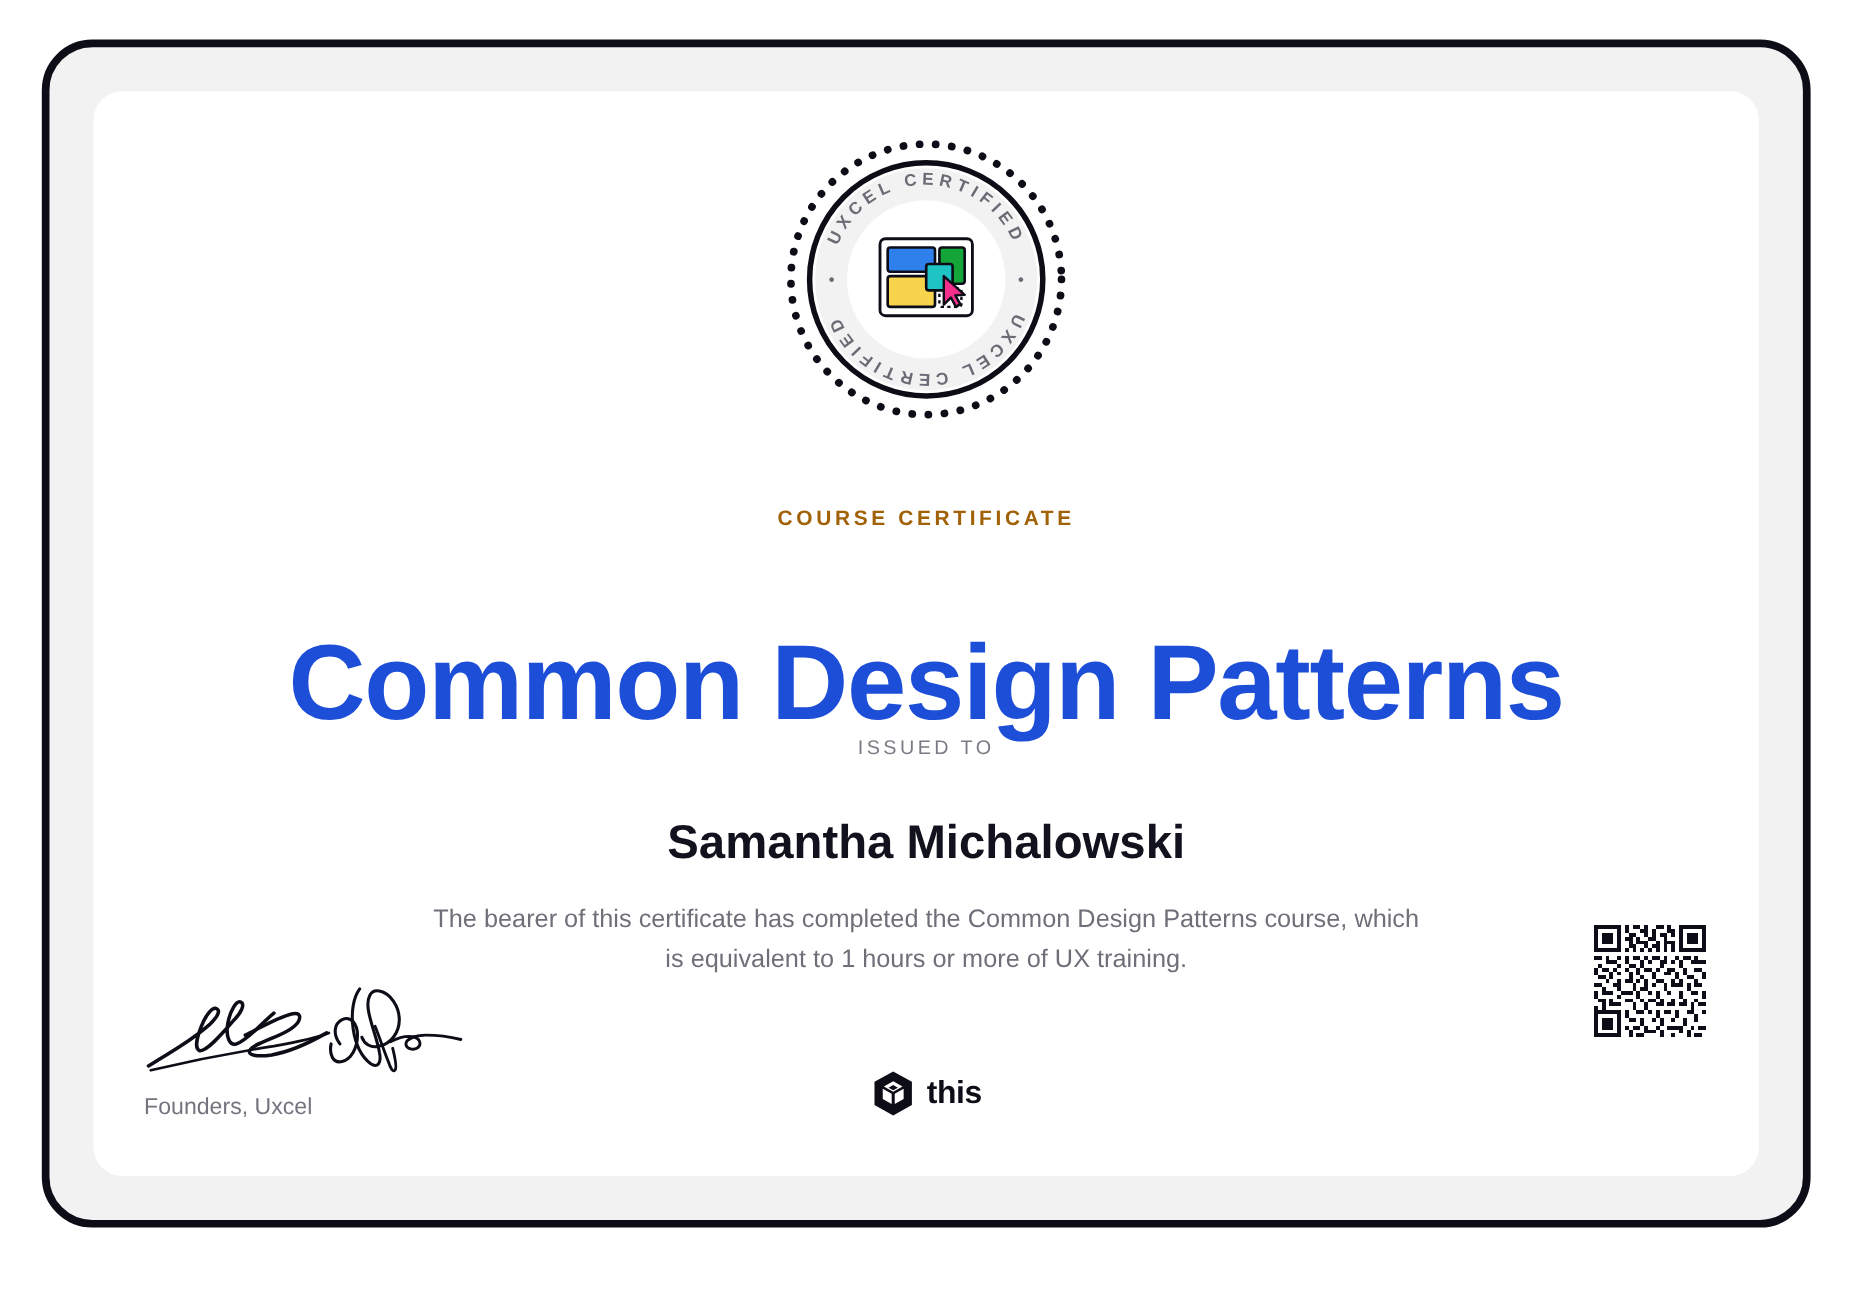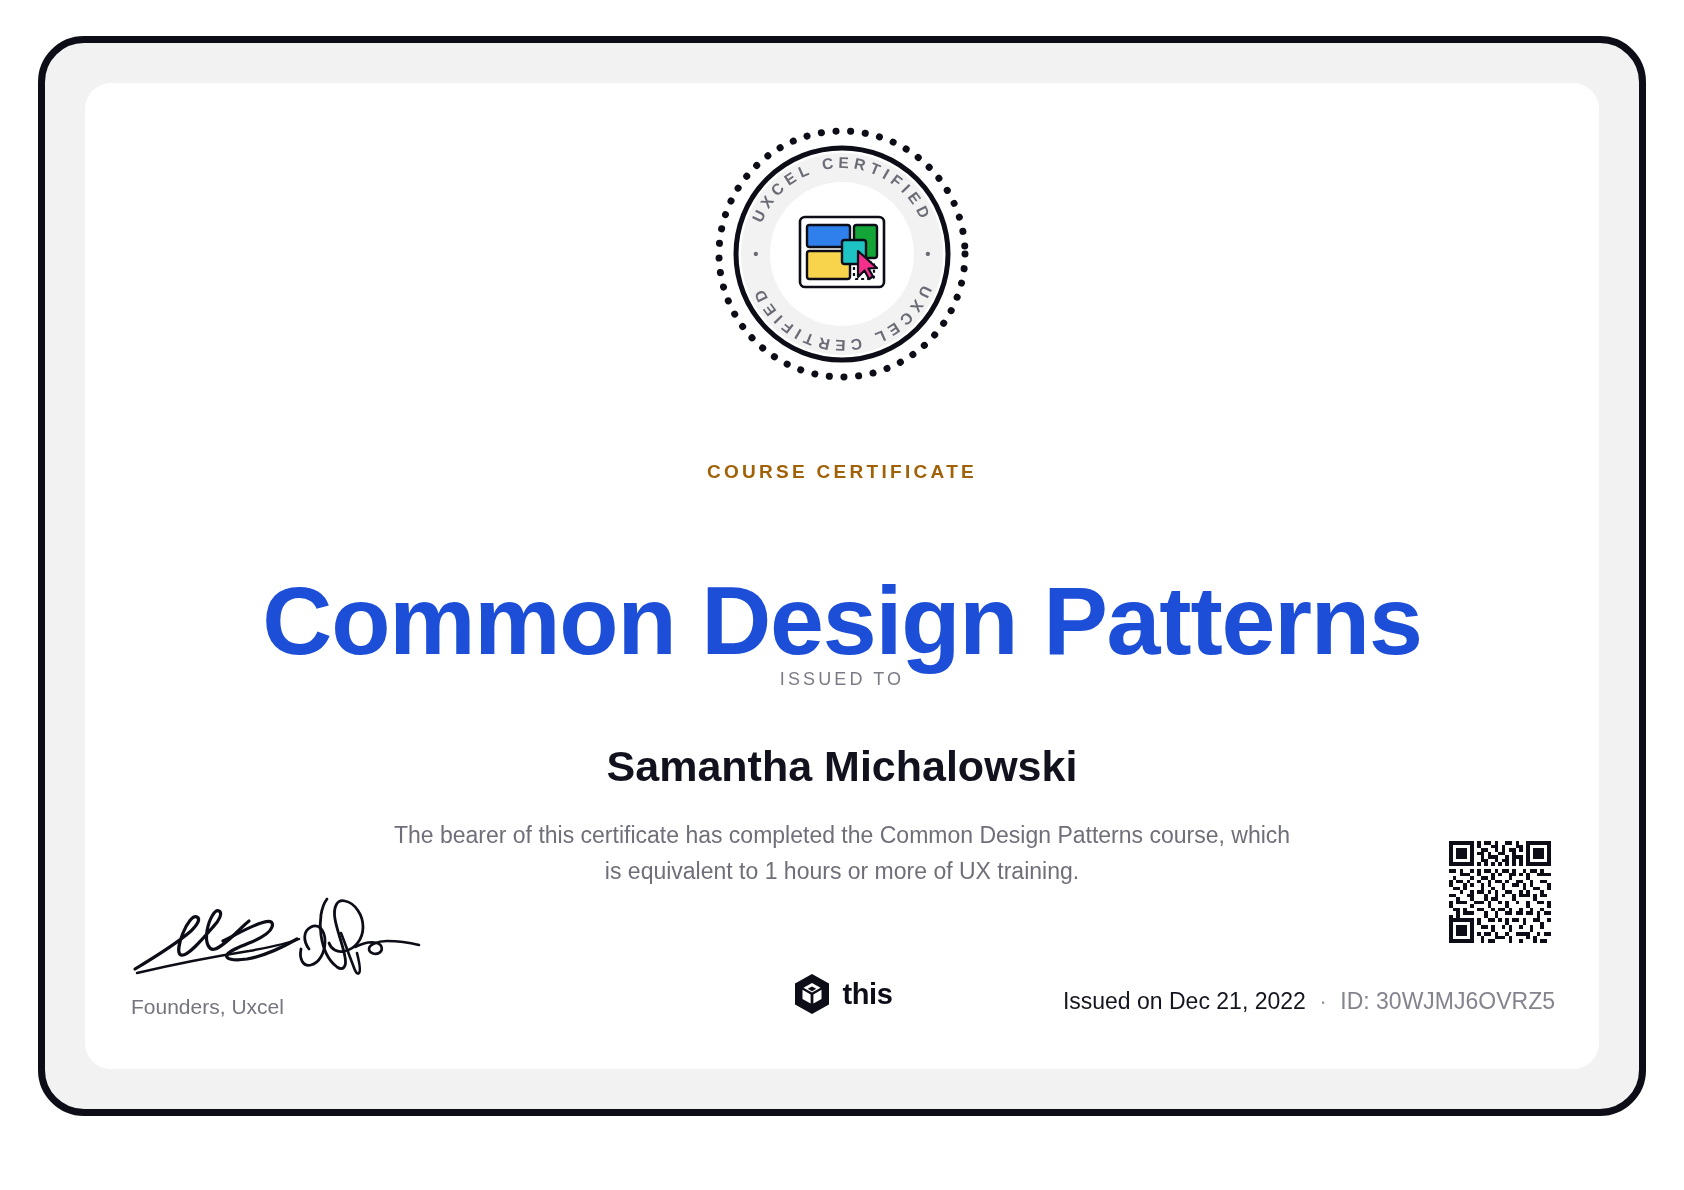--- a/index.html
+++ b/index.html
@@ -434,20 +434,15 @@
             <rect x="17" y="27" width="1" height="2"></rect>
           <rect x="20" y="28" width="1" height="1"></rect>
             <rect x="24" y="27" width="1" height="2"></rect>
           <rect x="26" y="28" width="2" height="1"></rect>
           <rect x="8" y="17" width="1" height="1"></rect>
             <rect x="21" y="26" width="1" height="1"></rect>
         </g>
       </svg>
     </div>
 
-    <div class="issue-meta">
-      <span class="issue-date">Issued on Dec 21, 2022</span>
-      <span class="meta-dot">·</span>
-      <span class="issue-id">ID: 30WJMJ6OVRZ5</span>
-    </div>
 
   </div>
 </div>
 
 </body></html>

